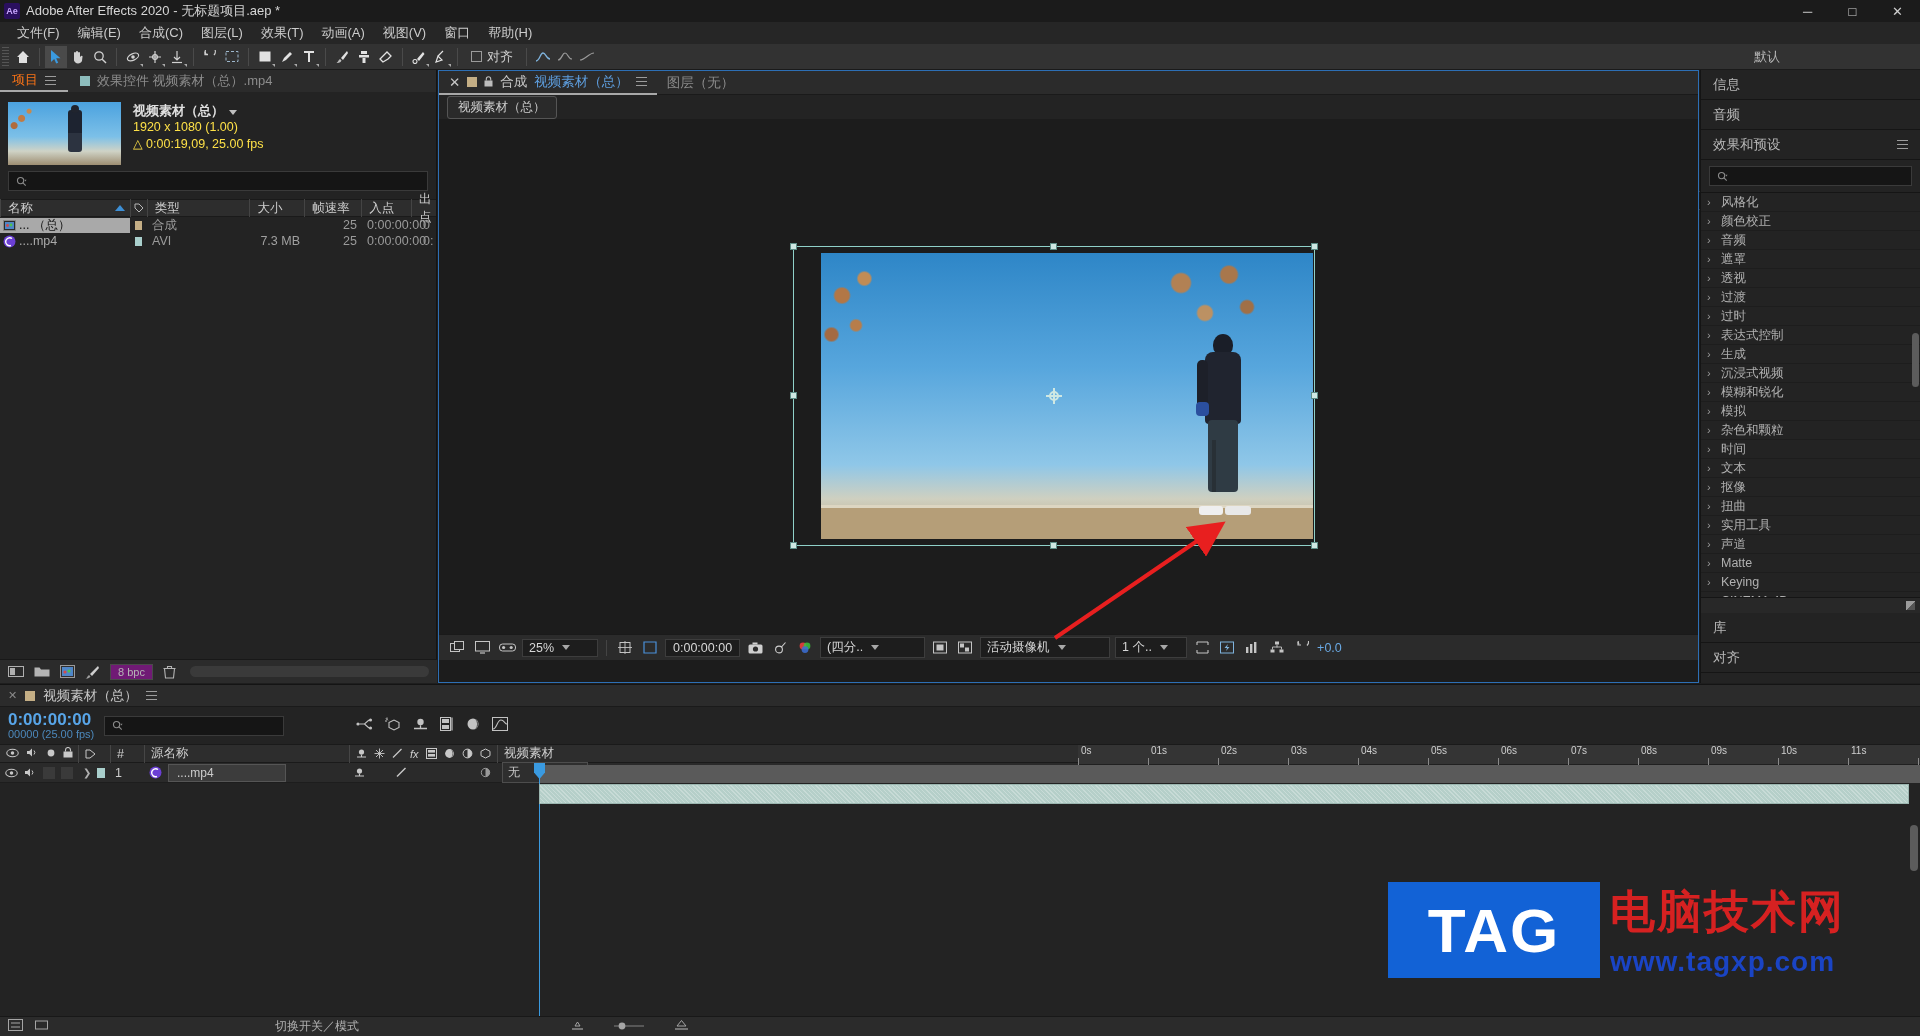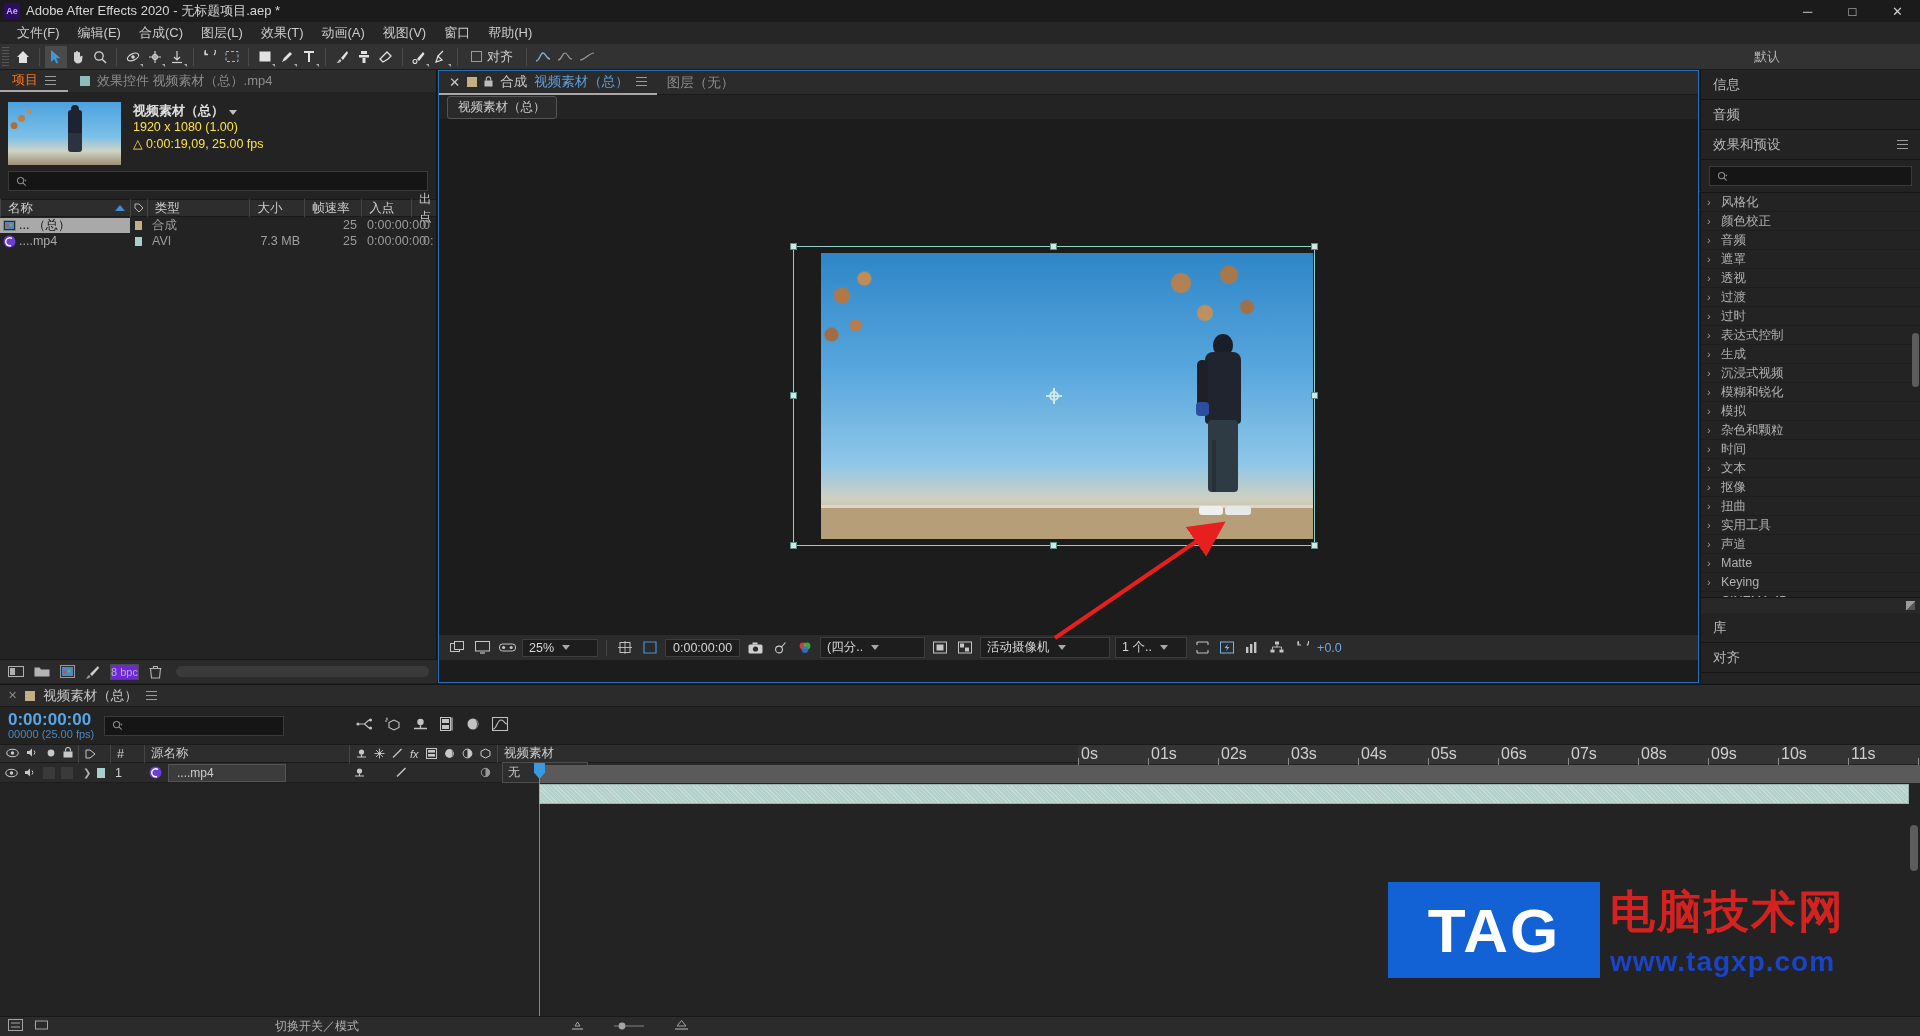--- a/index.html
+++ b/index.html
@@ -100,21 +100,21 @@
          display:flex; align-items:center; gap:4px; }
   .asc{ width:0;height:0;border-left:5px solid transparent;border-right:5px solid transparent;
         border-bottom:6px solid #3d8fd6; margin-left:auto; margin-right:5px;}
   .prow{ display:flex; height:16px; align-items:center; font-size:12.5px; }
   .prow.sel .pname{ background:#a9a9a9; color:#111; }
   .pname{ display:flex; align-items:center; gap:3px; padding-left:3px; height:15px; }
 
   .proj-foot{ position:absolute; left:0; bottom:0; width:437px; height:24px;
      background:#2b2b2b; border-top:1px solid #181818; display:flex; align-items:center; gap:10px;
      padding:0 8px; }
-  .bpc{ border:1px solid #4a4a4a; padding:1px 0; font-size:11px; color:#b5b5b5; background:#6d28d9; }
+  .bpc{ border:1px solid #4a4a4a; padding:1px 7px; font-size:11px; color:#b5b5b5; background:#701a75; }
   .foot-bar{ flex:1; height:11px; background:#3a3a3a; border-radius:6px; margin-left:4px; }
 
   
   #comp{ left:438px; top:70px; width:1261px; height:613px; background:#1c1c1c;
          border:1px solid #2d6fb5; }
   .comp-head{ height:24px; background:#2b2b2b; display:flex; align-items:center;
               border-bottom:1px solid #1a1a1a; }
   .comp-tab{ display:flex; align-items:center; gap:7px; padding:0 10px; height:24px; font-size:13.5px;}
   .comp-tab .blue{ color:#5e9fe0; }
   .comp-tab.sel{ border-bottom:2px solid #a8a8a8; }
@@ -212,21 +212,21 @@
      font-size:12.5px; border-bottom:1px solid #1d1d1d; }
   .lr-cell{ display:flex; align-items:center; gap:6px; padding:0 5px; }
   .src-name{ background:#3c3c3c; border:1px solid #555; padding:1px 8px; width:118px;
      font-size:12px; color:#ccc; }
   .parent-sel{ background:#2e2e2e; border:1px solid #4d4d4d; width:86px; display:flex;
      align-items:center; justify-content:space-between; padding:1px 5px; font-size:12px; }
   .eye{ width:13px;height:13px;display:flex;align-items:center;justify-content:center;color:#bdbdbd;}
 
   .ruler{ position:absolute; left:539px; top:0; right:0; height:20px; background:#343434;
           border-bottom:1px solid #202020; }
-  .tick{ position:absolute; top:0; font-size:16px; color:#cfcfcf; }
+  .tick{ position:absolute; top:0; font-size:10px; color:#cfcfcf; }
   .tickmark{ position:absolute; top:13px; width:1px; height:7px; background:#8a8a8a; }
   .tl-right{ position:absolute; left:539px; top:0; right:0; bottom:0; }
   .cti{ position:absolute; top:0; width:11px; height:16px; background:#3a9ae0;
      clip-path: polygon(0 0,100% 0,100% 60%,50% 100%,0 60%); }
   .cti-line{ position:absolute; top:16px; width:1px; background:#3a9ae0; }
   .layer-bar{ position:absolute; height:20px; background:#b5cfc9;
      background-image:repeating-linear-gradient(45deg, rgba(255,255,255,.25) 0 1px, transparent 1px 3px);
      border:1px solid #9bb6b0; }
   .tl-scroll-v{ position:absolute; right:2px; top:80px; width:8px; height:46px;
      background:#5c5c5c; border-radius:4px;}

